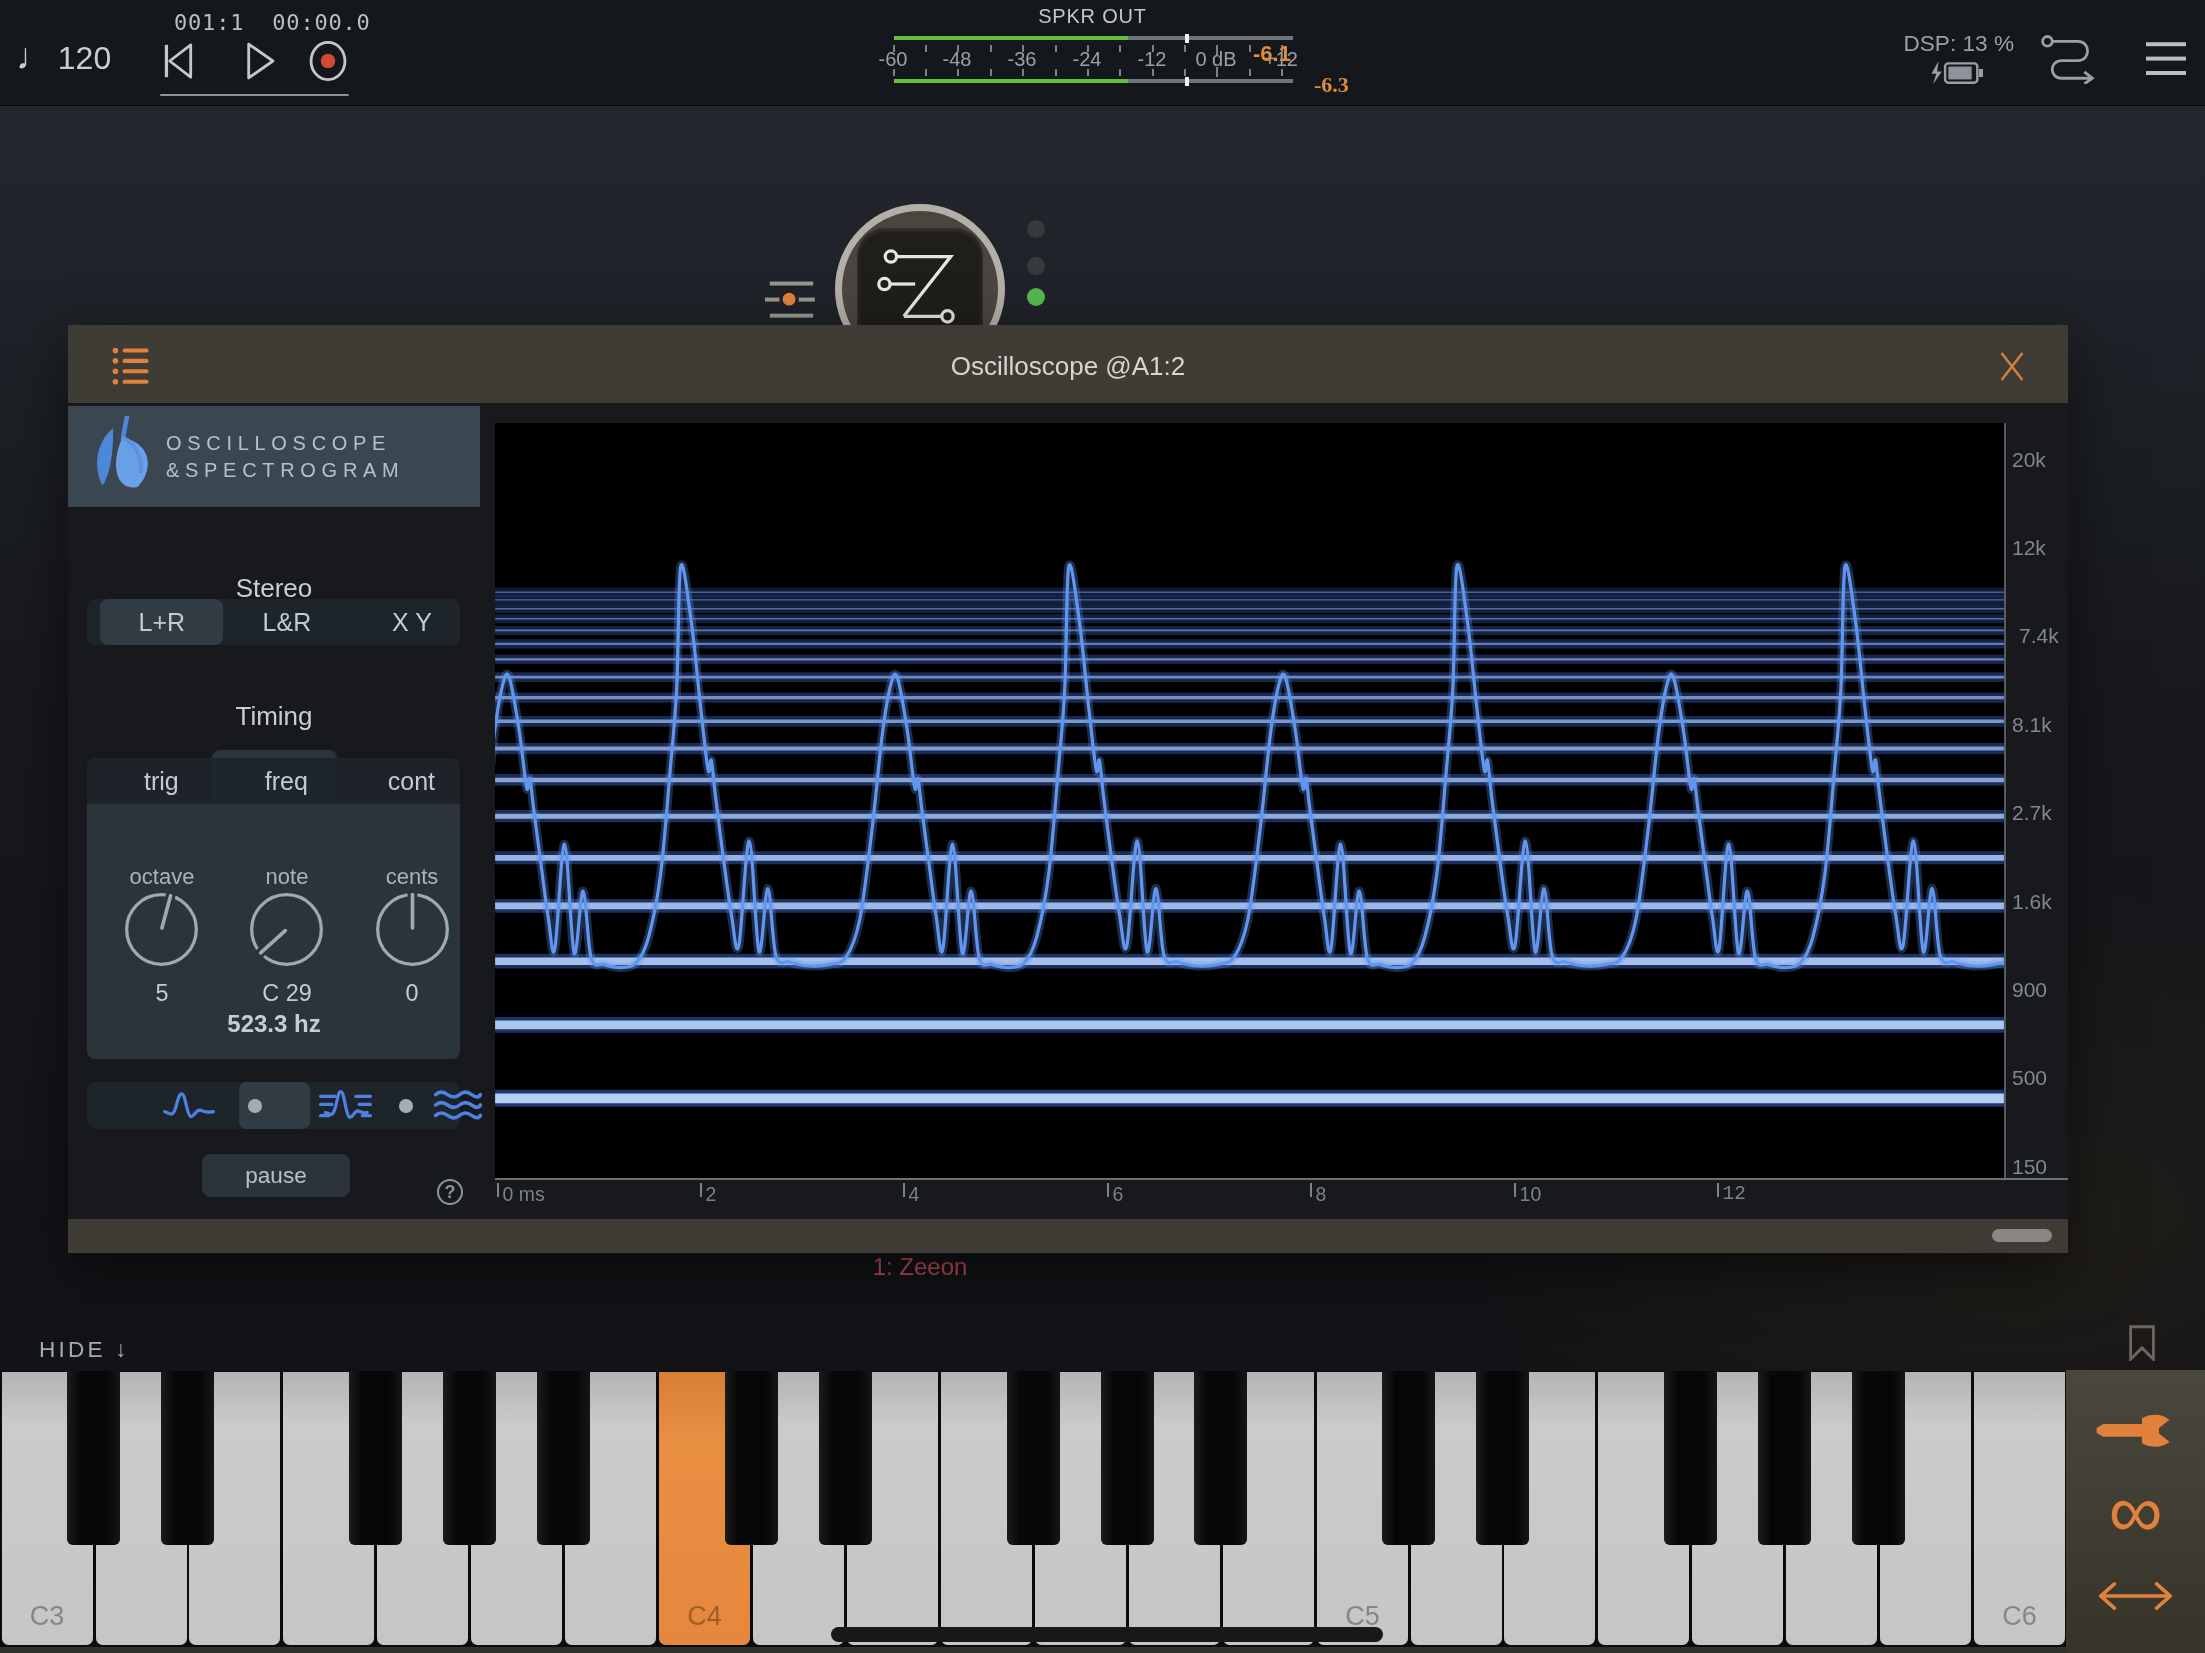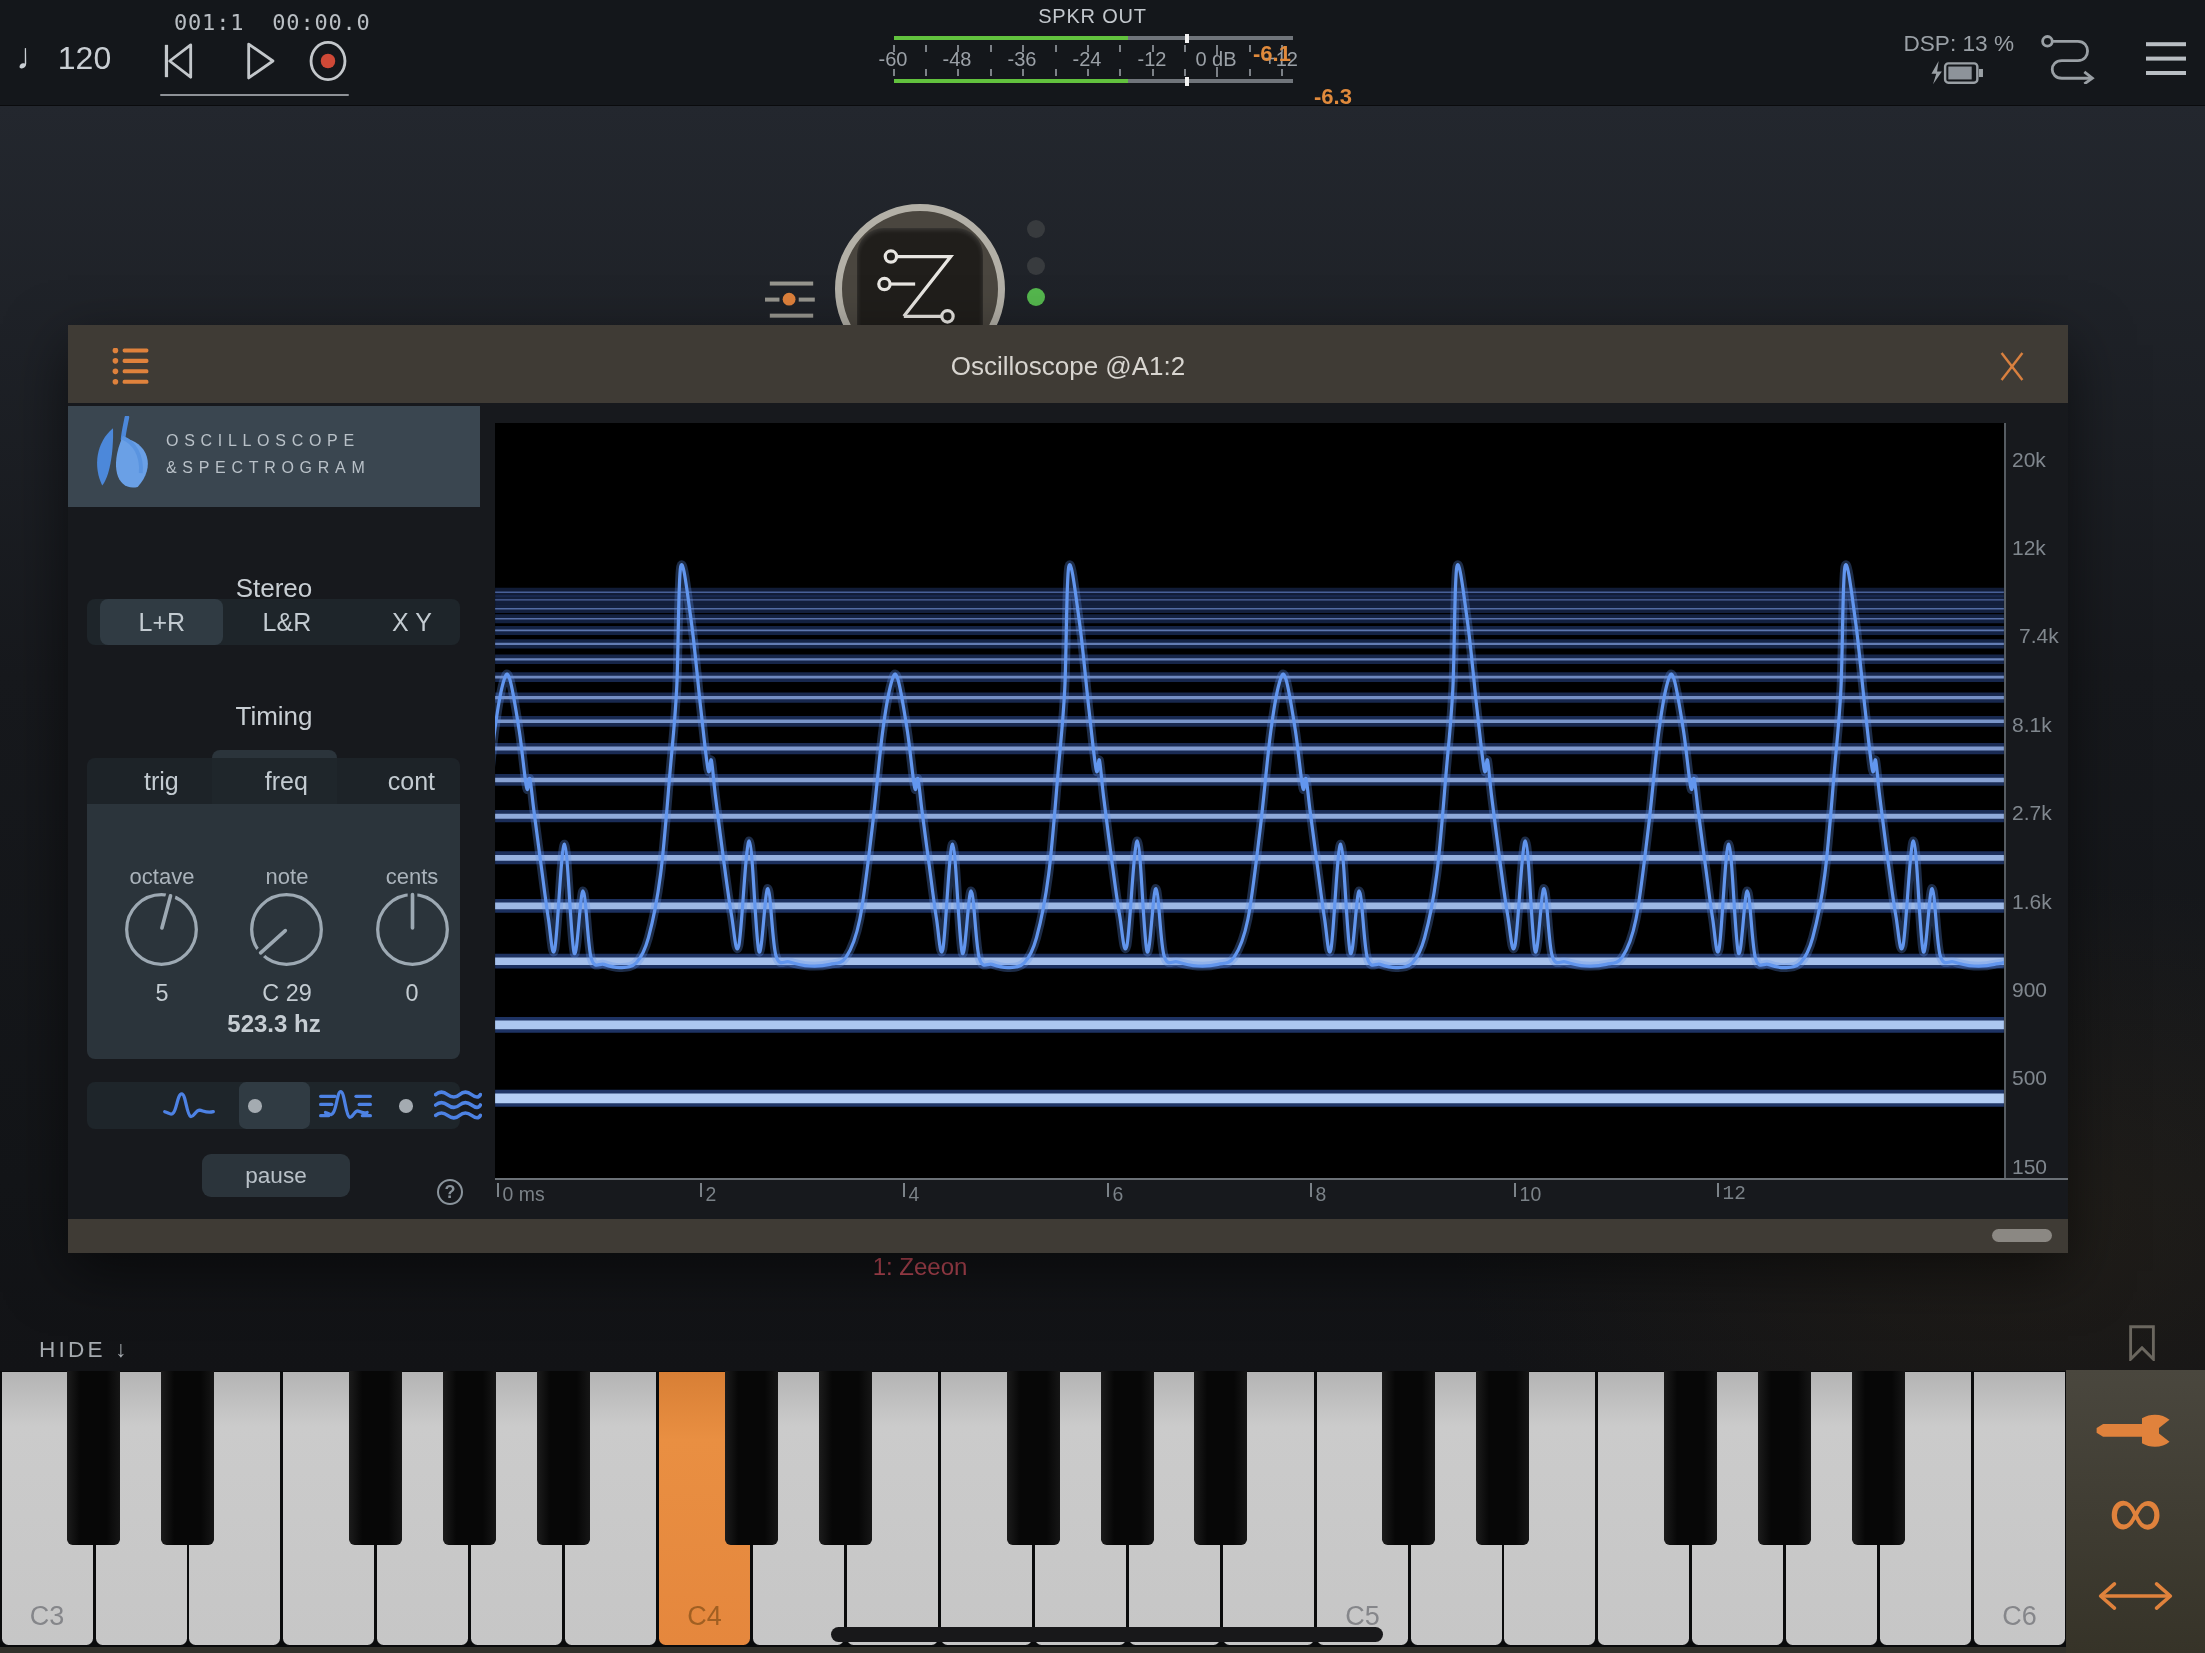--- a/index.html
+++ b/index.html
@@ -31,21 +31,21 @@
   #track-label{left:799px;top:1253px;width:242px;text-align:center;font-size:24px;color:#c04b59;}
   
   #plugin{left:68px;top:325px;width:2000px;height:928px;background:#17191d;
     box-shadow:0 19.4px 57px rgba(0,0,0,.55);}
   #p-header{left:0;top:0;width:2000px;height:78px;background:#3f3b35;}
   #p-title{left:0;top:26px;width:2000px;text-align:center;font-size:26px;color:#d8d5d0;}
   #p-footer{left:0;top:894px;width:2000px;height:34px;background:#3f3b35;}
   #p-resize{left:1924px;top:9.7px;width:60px;height:13px;border-radius:6.5px;background:#8b8883;}
   
   #brand{left:0;top:81px;width:412px;height:101px;background:#3a4650;}
-  .brandtext{font-size:16px;letter-spacing:5.7px;color:#b9c1c8;white-space:nowrap;}
+  .brandtext{font-size:20px;letter-spacing:5.7px;color:#b9c1c8;white-space:nowrap;}
   .heading{width:412px;text-align:center;font-size:26px;color:#c8ced3;}
   .seg{left:19.4px;width:373px;height:46px;background:#1e252a;border-radius:8px;}
   .segcell{top:0;height:46px;border-radius:8px;}
   .segsel{background:#303b43;}
   .seglabel{font-size:25px;color:#c3cbd1;line-height:46px;text-align:center;width:100%;display:block;}
   #timing-panel{left:19.4px;top:479px;width:373px;height:255px;background:#2b343b;border-radius:0 0 8px 8px;}
   #tab-freq-cell{left:144px;top:425px;width:125px;height:55px;background:#2b343b;border-radius:8px 8px 0 0;}
   .knoblabel{font-size:22px;color:#aab3bb;text-align:center;width:113px;transform:translateX(-50%);}
   .knobval{font-size:23.4px;color:#c3cbd1;text-align:center;width:129px;transform:translateX(-50%);}
   #hz{left:0;top:685px;width:412px;text-align:center;font-size:24px;font-weight:bold;color:#c6cdd3;}
@@ -141,21 +141,21 @@
       <div class="abs mtick" style="left: 1216px; top: 45px; height: 9.7px;"></div>
       <div class="abs mtick" style="left: 1216px; top: 67px; height: 9.7px;"></div>
       <div class="abs mlabel" style="left: 1216px; top: 48px;">0 dB</div>
       <div class="abs mtick" style="left: 1249px; top: 45px; height: 7.3px;"></div>
       <div class="abs mtick" style="left: 1249px; top: 69px; height: 7.3px;"></div>
       <div class="abs mtick" style="left: 1281px; top: 45px; height: 7.3px;"></div>
       <div class="abs mtick" style="left: 1281px; top: 69px; height: 7.3px;"></div>
       <div class="abs mlabel" style="left: 1281px; top: 48px;">+12</div>
     </div>
   <div class="abs mval" style="left:1253px;top:32px;margin-top:9px;">-6.1</div>
-  <div class="abs mval" style="left:1314px;top:84px;">-6.3</div>
+  <div class="abs mval" style="left:1314px;top:72px;font-family:Liberation Serif, serif;">-6.3</div>
 
   <div id="dsp" class="abs">DSP: 13 %</div>
   <svg class="abs" style="left:1929px;top:60px;width:58px;height:26px;" viewBox="0 0 72 32">
     <polygon points="12,1 3,17 9,17 5,30 16,14 10,14" fill="#9aa0a5"></polygon>
     <rect x="20" y="4" width="40" height="24" rx="4" fill="none" stroke="#9aa0a5" stroke-width="3"></rect>
     <rect x="24" y="8" width="29" height="16" fill="#8d939a"></rect>
     <rect x="62" y="11" width="5" height="10" fill="#9aa0a5"></rect>
   </svg>
   <svg class="abs" style="left:2041px;top:34px;width:61px;height:50px;" viewBox="0 0 76 62">
     <circle cx="8" cy="9" r="6" fill="none" stroke="#9aa0a5" stroke-width="3.5"></circle>

